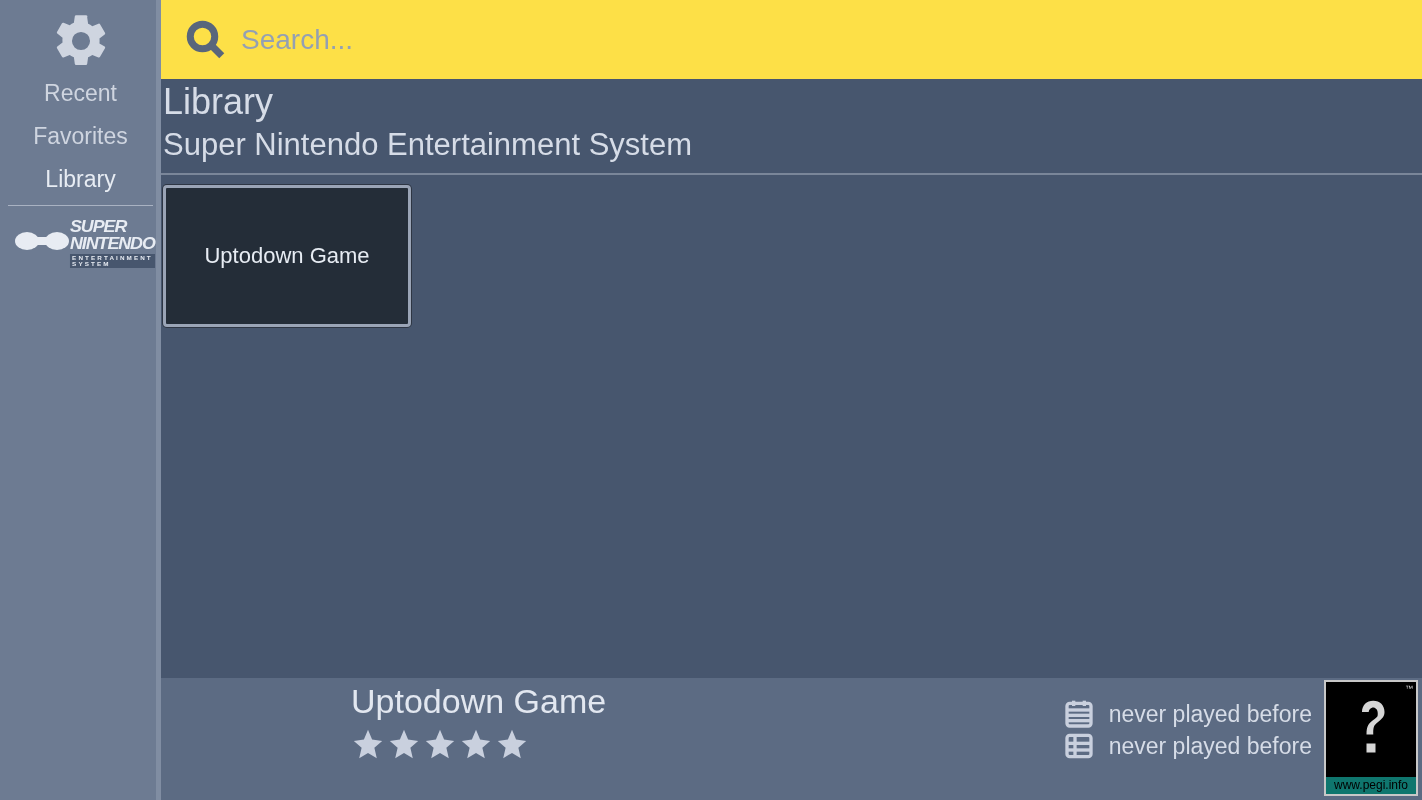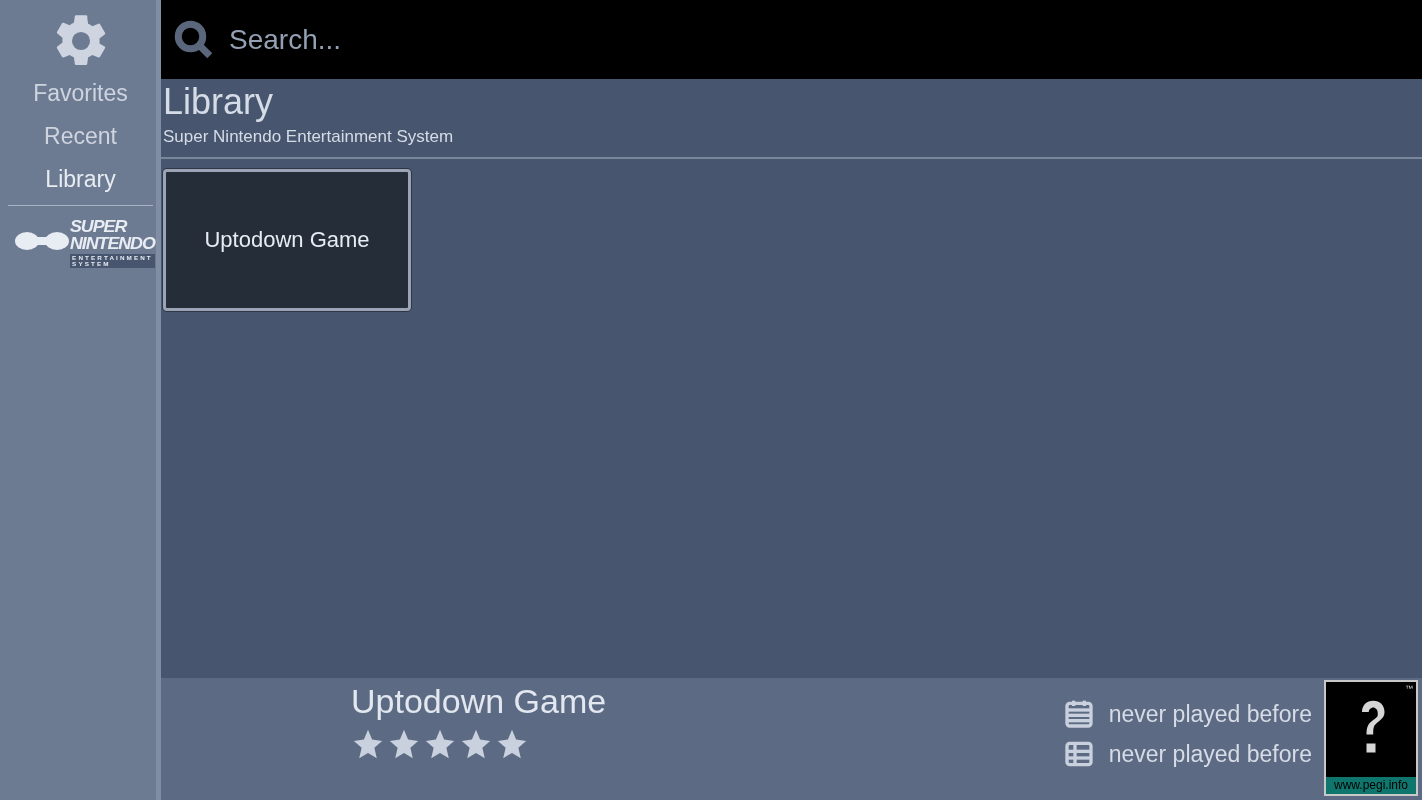--- a/index.html
+++ b/index.html
@@ -93,24 +93,24 @@
   
   .main {
     flex: 1 1 auto;
     display: flex;
     flex-direction: column;
     background: #47566e;
     position: relative;
   }
   .searchbar {
     height: 79px;
-    background: #000000;
-    display: flex;
-    align-items: center;
-    padding-left: 12px;
+    background: #fde047;
+    display: flex;
+    align-items: center;
+    padding-left: 24px;
   }
   .searchbar .search-icon {
     width: 42px;
     height: 42px;
     stroke: #59667b;
     fill: none;
     stroke-width: 4;
   }
   .searchbar input {
     border: none;
@@ -126,21 +126,21 @@
   .header-block {
     padding: 2px 0 10px 2px;
     border-bottom: 2px solid #7a8699;
   }
   .header-block .title {
     font-size: 36px;
     font-weight: 400;
     color: #d6dce7;
   }
   .header-block .subtitle {
-    font-size: 17px;
+    font-size: 31px;
     color: #d6dce7;
     margin-top: 4px;
   }
 
   .game-grid {
     flex: 1 1 auto;
     padding: 10px 2px;
   }
   .game-tile {
     width: 248px;
@@ -179,21 +179,20 @@
     display: flex;
     gap: 2px;
   }
   .stars svg {
     width: 34px; height: 34px;
     fill: #c9d0de;
   }
   .detail-meta {
     display: flex;
     flex-direction: column;
-    gap: 8px;
     justify-content: center;
     margin-right: 110px;
     margin-top: 18px;
   }
   .meta-row {
     display: flex;
     align-items: center;
     gap: 14px;
     color: #d6dce7;
     font-size: 23px;
@@ -242,22 +241,22 @@
 
 <div class="root">
 
   <div class="sidebar">
     <div class="sidebar-right-border"></div>
 
     <svg class="gear" viewBox="0 0 24 24">
       <path d="M19.14,12.94a7.14,7.14,0,0,0,.05-.94,7.14,7.14,0,0,0-.05-.94l2.03-1.58a.5.5,0,0,0,.12-.64l-1.92-3.32a.5.5,0,0,0-.61-.22l-2.39.96a7.03,7.03,0,0,0-1.62-.94l-.36-2.54A.5.5,0,0,0,13.9,2h-3.8a.5.5,0,0,0-.49.42L9.25,4.96a7.03,7.03,0,0,0-1.62.94l-2.39-.96a.5.5,0,0,0-.61.22L2.71,8.48a.5.5,0,0,0,.12.64l2.03,1.58a7.14,7.14,0,0,0-.05.94,7.14,7.14,0,0,0,.05.94L2.83,14.16a.5.5,0,0,0-.12.64l1.92,3.32a.5.5,0,0,0,.61.22l2.39-.96a7.03,7.03,0,0,0,1.62.94l.36,2.54a.5.5,0,0,0,.49.42h3.8a.5.5,0,0,0,.49-.42l.36-2.54a7.03,7.03,0,0,0,1.62-.94l2.39.96a.5.5,0,0,0,.61-.22l1.92-3.32a.5.5,0,0,0-.12-.64ZM12,15.5A3.5,3.5,0,1,1,15.5,12,3.5,3.5,0,0,1,12,15.5Z"></path>
     </svg>
 
+    <div class="nav-item" data-active="false">Recent</div>
     <div class="nav-item" data-active="false">Favorites</div>
-    <div class="nav-item" data-active="false">Recent</div>
     <div class="nav-item" data-active="true">Library</div>
 
     <div class="separator"></div>
 
     <div class="snes-logo">
       <div class="pads">
         <svg viewBox="0 0 60 26">
           <ellipse cx="15" cy="14" rx="12" ry="9"></ellipse>
           <ellipse cx="45" cy="14" rx="12" ry="9"></ellipse>
           <rect x="20" y="10" width="20" height="8"></rect>

